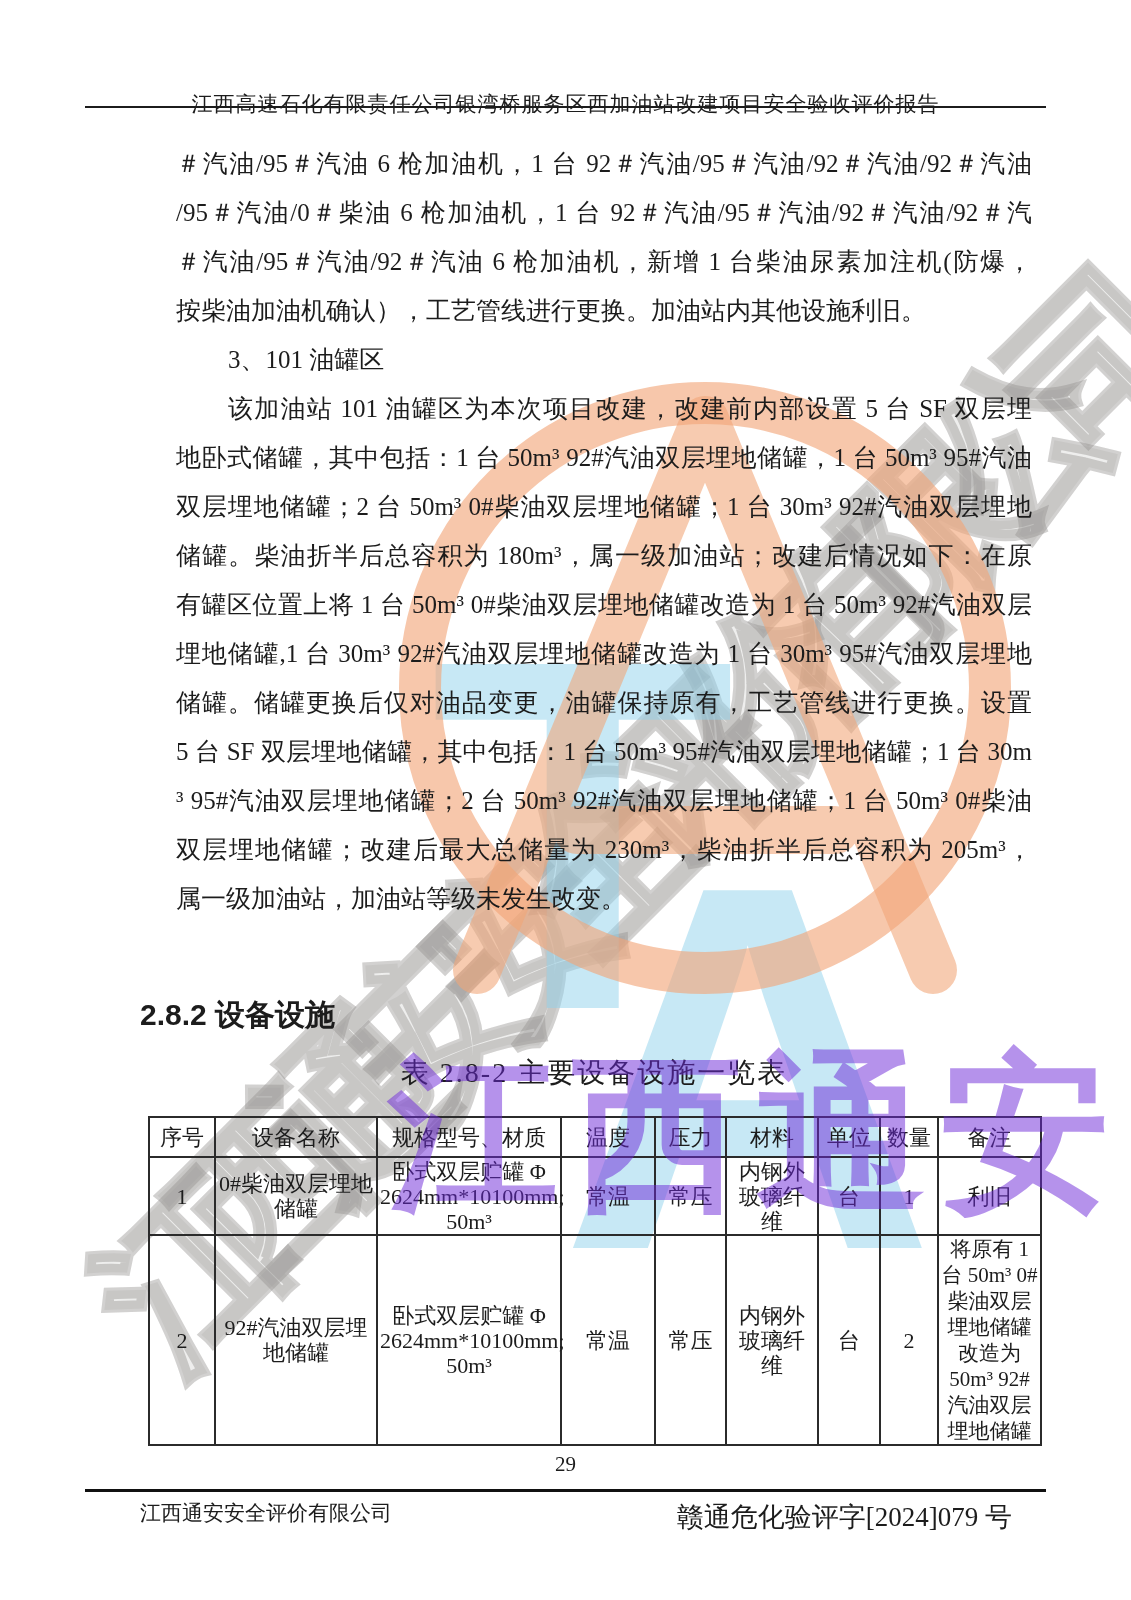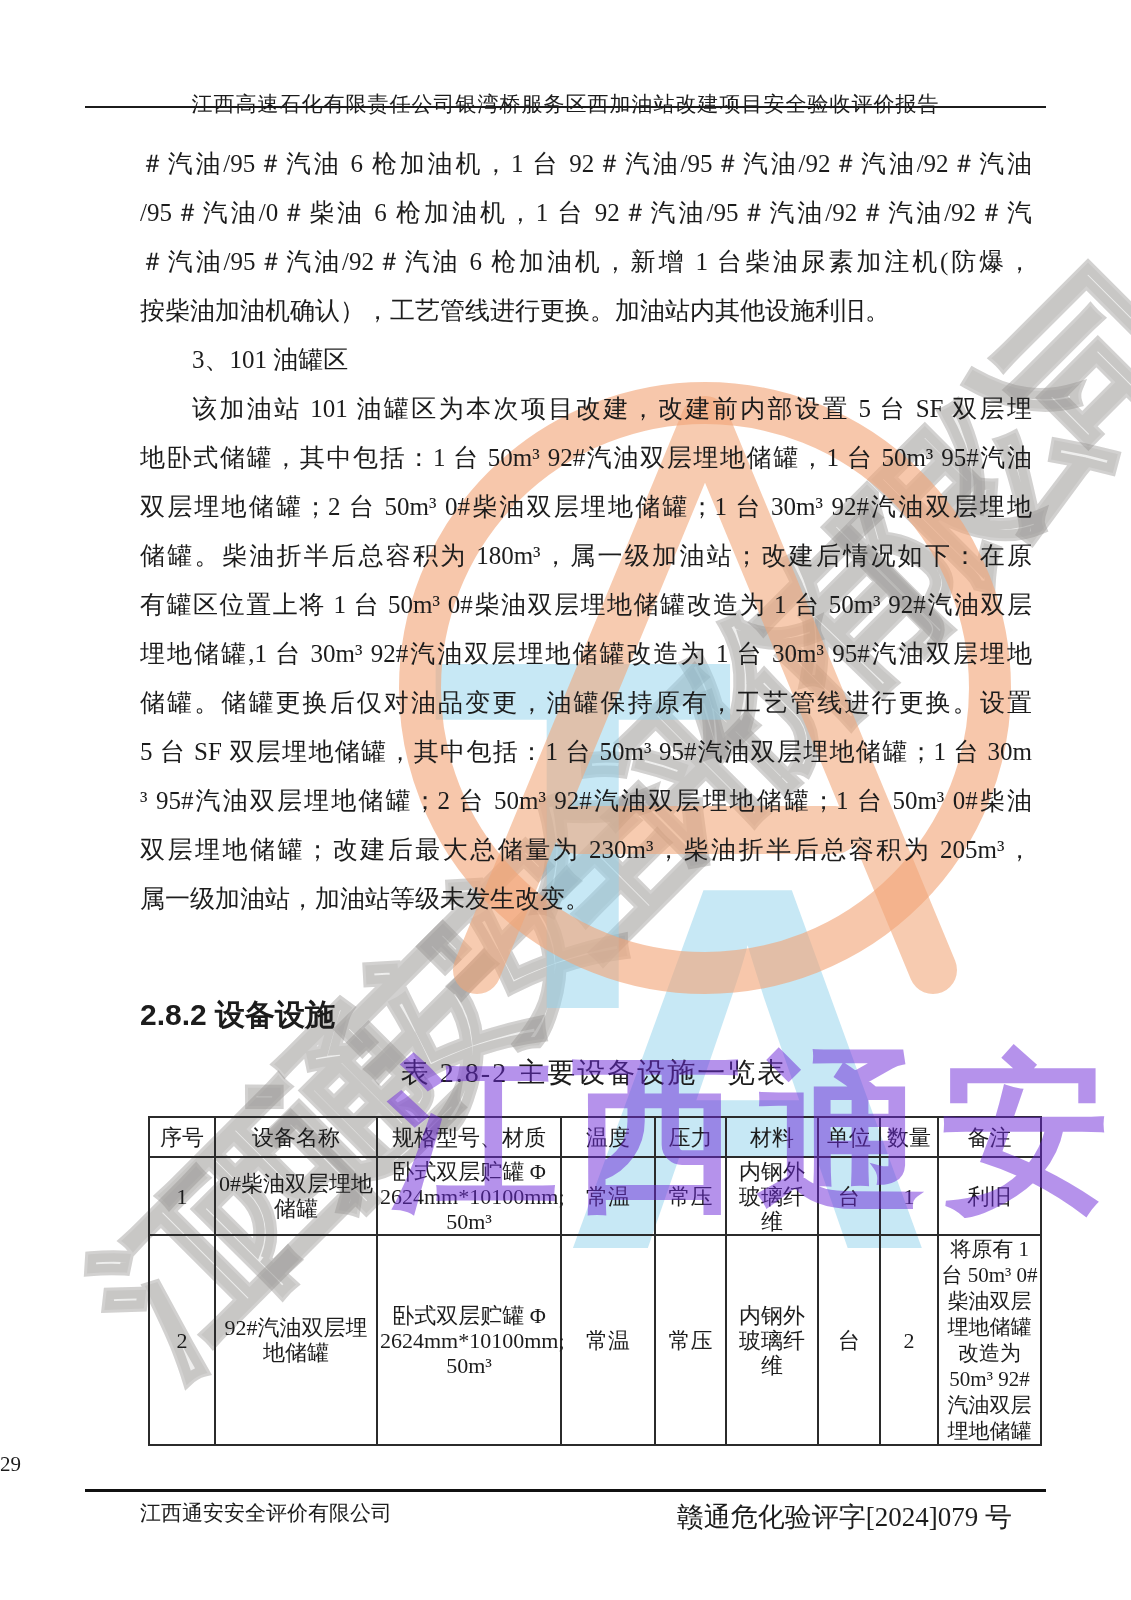--- a/index.html
+++ b/index.html
@@ -14,37 +14,37 @@
   .wm-logo{position:absolute;left:385px;top:368px;}
   .wm-red{position:absolute;left:388px;top:1042px;z-index:2;pointer-events:none;
        font-size:170px;line-height:1.1;font-weight:bold;letter-spacing:14px;
        color:#6d28d9;opacity:0.5;white-space:nowrap;}
   
   .content{position:absolute;inset:0;z-index:1;}
   .header-title{position:absolute;top:76px;left:0;width:100%;text-align:center;
        font-size:21px;letter-spacing:1px;margin-top:14px;}
   .header-rule{position:absolute;top:106px;left:85px;width:961px;height:2px;background:#1c1c1c;}
   .body-text{position:absolute;top:139px;left:140px;width:892px;font-size:25px;}
-  .body-line{height:49px;line-height:49px;overflow:hidden;}
+  .body-line{height:49px;line-height:49px;overflow:hidden;margin-left:36px;}
   .body-line.stretch{text-align:justify;text-align-last:justify;}
   .body-line.indent{text-indent:52px;}
   .section-heading{position:absolute;top:995px;left:140px;
        font-family:"Liberation Sans","DejaVu Sans",sans-serif;font-weight:bold;font-size:30px;}
   .table-caption{position:absolute;top:1054px;left:148px;width:892px;text-align:center;
        font-size:28px;letter-spacing:2px;}
   .equip-table{position:absolute;top:1116px;left:148px;width:892px;
        border-collapse:collapse;table-layout:fixed;}
   .equip-table td,.equip-table th{border:2px solid #2b2b2b;text-align:center;vertical-align:middle;
        font-size:22px;line-height:25px;padding:0 2px;font-weight:normal;}
   .equip-table .tr-head{height:40px;}
   .equip-table .tr-r1{height:78px;}
   .equip-table .tr-r2{height:185px;}
   .equip-table .cell-spec{white-space:pre-line;}
   .equip-table .cell-remark-long{font-size:21px;line-height:26px;border-radius:23px;}
-  .page-number{position:absolute;top:1452px;left:0;width:100%;text-align:left;font-size:21px;}
+  .page-number{position:absolute;top:1452px;left:0;width:100%;text-align:center;font-size:21px;}
   .footer-rule{position:absolute;top:1489px;left:85px;width:961px;height:3px;background:#111;}
   .footer-company{position:absolute;top:1499px;left:140px;font-size:21px;}
   .footer-docnum{position:absolute;top:1499px;right:119px;font-size:27px;}
 </style>
 </head>
 <body>
 
 <div class="page">
 
   <div class="wm-layer">

